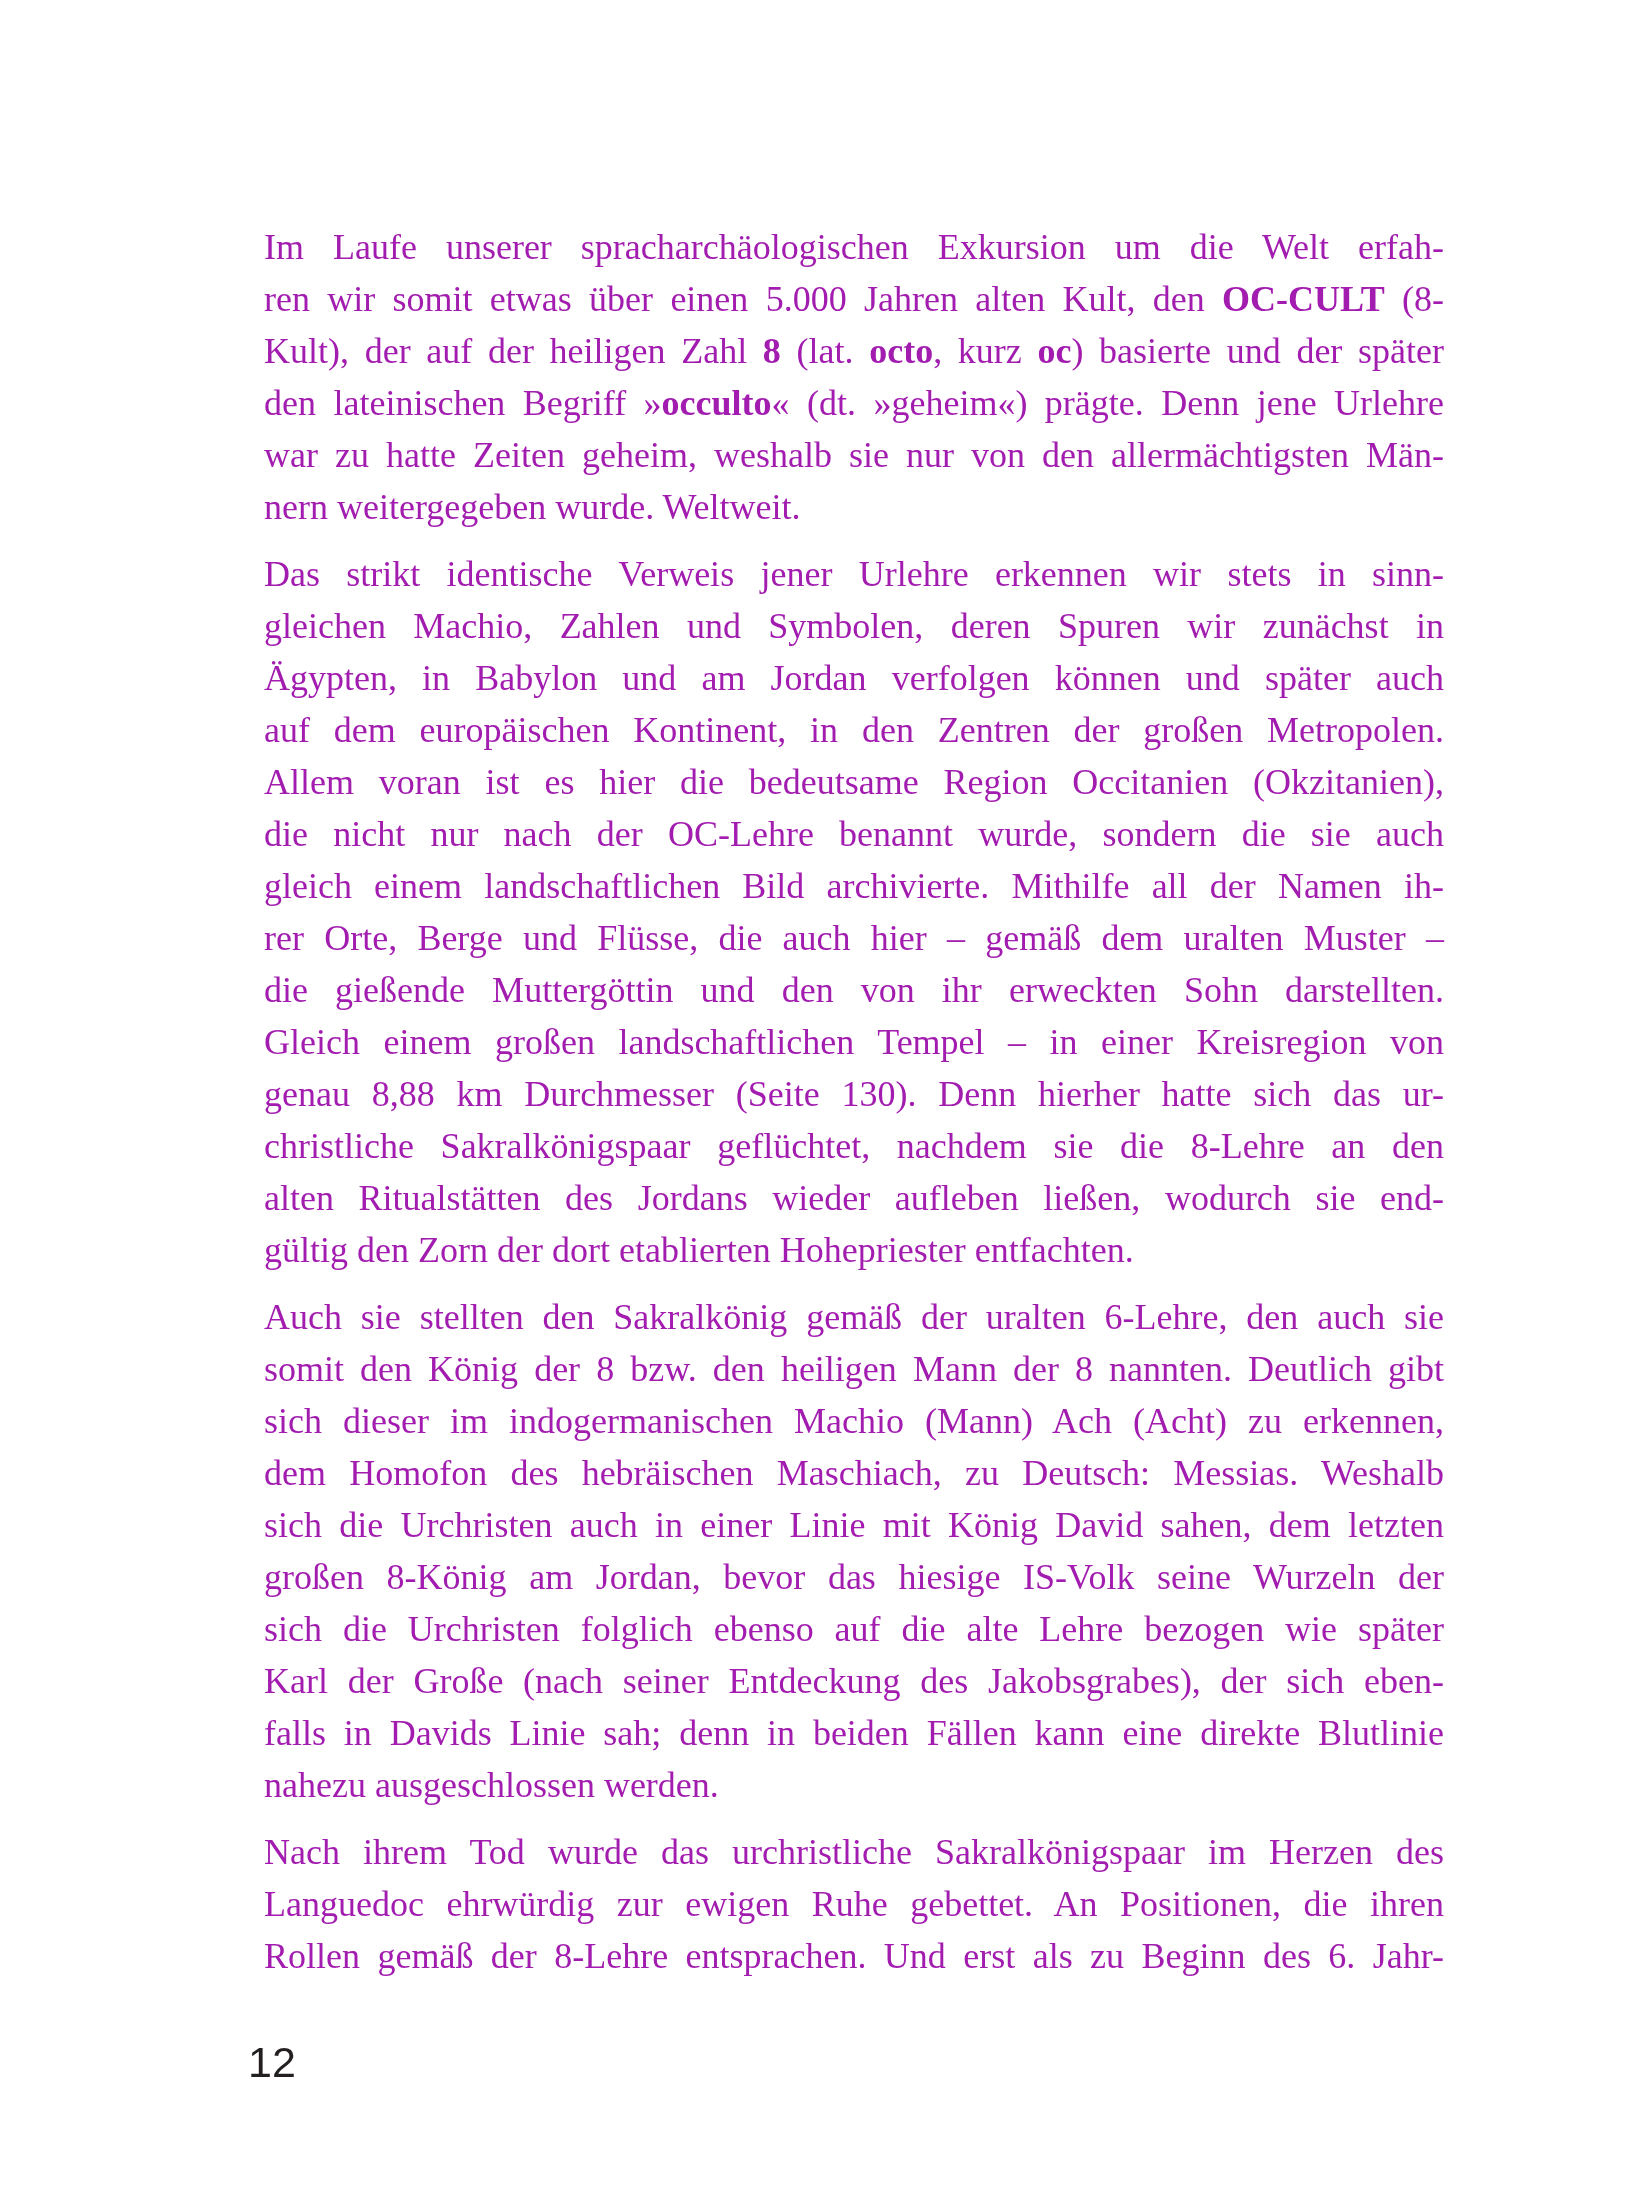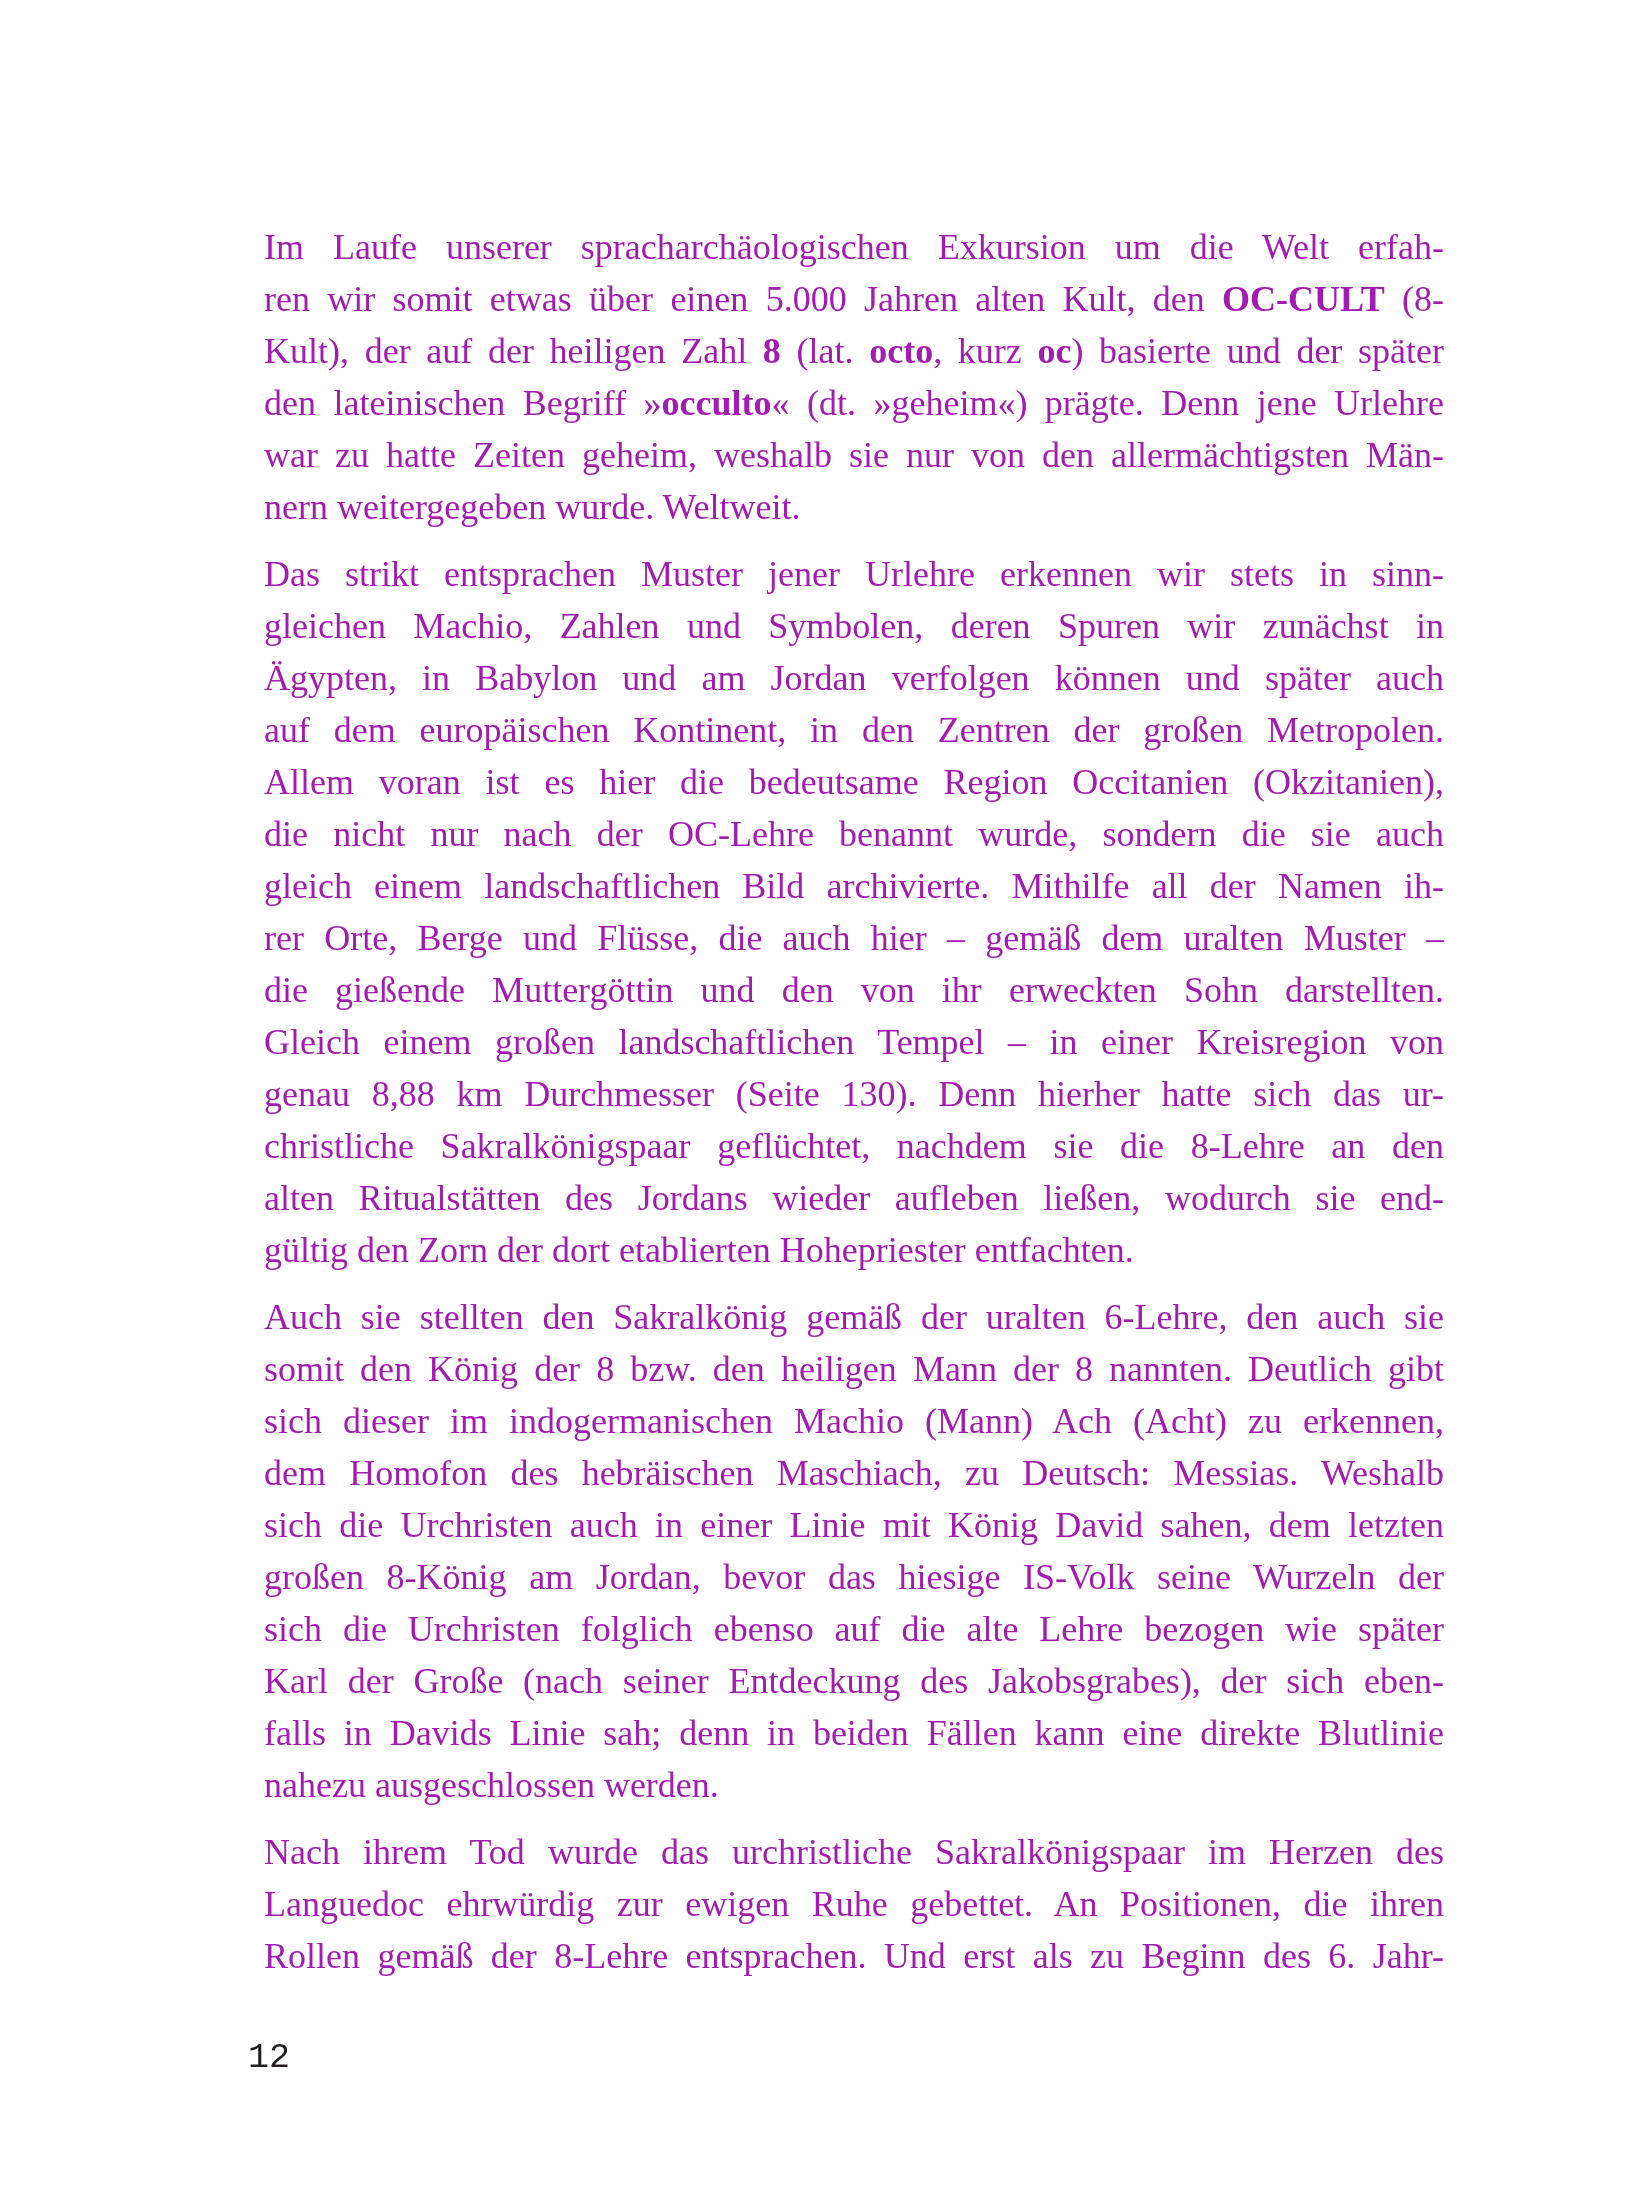--- a/index.html
+++ b/index.html
@@ -9,39 +9,39 @@
     position: absolute; left: 264px; top: 221px; width: 1180px;
     font-family: "Liberation Serif", "DejaVu Serif", serif;
     font-size: 36px; line-height: 52px; color: #a21caf;
   }
   .para { margin: 0 0 15px 0; }
   .line { display: block; white-space: nowrap; text-align: justify; text-align-last: justify; height: 52px; }
   .line.last { text-align-last: left; }
   .line b { font-weight: bold; margin-top: 20px; }
   .page-number {
     position: absolute; left: 248px; top: 2038px;
-    font-family: Liberation Mono, monospace;
-    font-size: 35px; color: #231f20;
+    font-family: Liberation Sans, sans-serif;
+    font-size: 43px; color: #231f20;
   }
 </style>
 </head>
 <body>
 
 <div class="page">
   <div class="text-block" id="text-block">
       <p class="para">
         <span class="line">Im Laufe unserer spracharchäologischen Exkursion um die Welt erfah-</span>
         <span class="line">ren wir somit etwas über einen 5.000 Jahren alten Kult, den <b>OC-CULT</b> (8-</span>
         <span class="line">Kult), der auf der heiligen Zahl <b>8</b> (lat. <b>octo</b>, kurz <b>oc</b>) basierte und der später</span>
         <span class="line">den lateinischen Begriff »<b>occulto</b>« (dt. »geheim«) prägte. Denn jene Urlehre</span>
         <span class="line">war zu hatte Zeiten geheim, weshalb sie nur von den allermächtigsten Män-</span>
         <span class="line last">nern weitergegeben wurde. Weltweit.</span>
       </p>
       <p class="para">
-        <span class="line">Das strikt entsprachen Muster jener Urlehre erkennen wir stets in sinn-</span>
+        <span class="line">Das strikt identische Verweis jener Urlehre erkennen wir stets in sinn-</span>
         <span class="line">gleichen Machio, Zahlen und Symbolen, deren Spuren wir zunächst in</span>
         <span class="line">Ägypten, in Babylon und am Jordan verfolgen können und später auch</span>
         <span class="line">auf dem europäischen Kontinent, in den Zentren der großen Metropolen.</span>
         <span class="line">Allem voran ist es hier die bedeutsame Region Occitanien (Okzitanien),</span>
         <span class="line">die nicht nur nach der OC-Lehre benannt wurde, sondern die sie auch</span>
         <span class="line">gleich einem landschaftlichen Bild archivierte. Mithilfe all der Namen ih-</span>
         <span class="line">rer Orte, Berge und Flüsse, die auch hier – gemäß dem uralten Muster –</span>
         <span class="line">die gießende Muttergöttin und den von ihr erweckten Sohn darstellten.</span>
         <span class="line">Gleich einem großen landschaftlichen Tempel – in einer Kreisregion von</span>
         <span class="line">genau 8,88 km Durchmesser (Seite 130). Denn hierher hatte sich das ur-</span>

